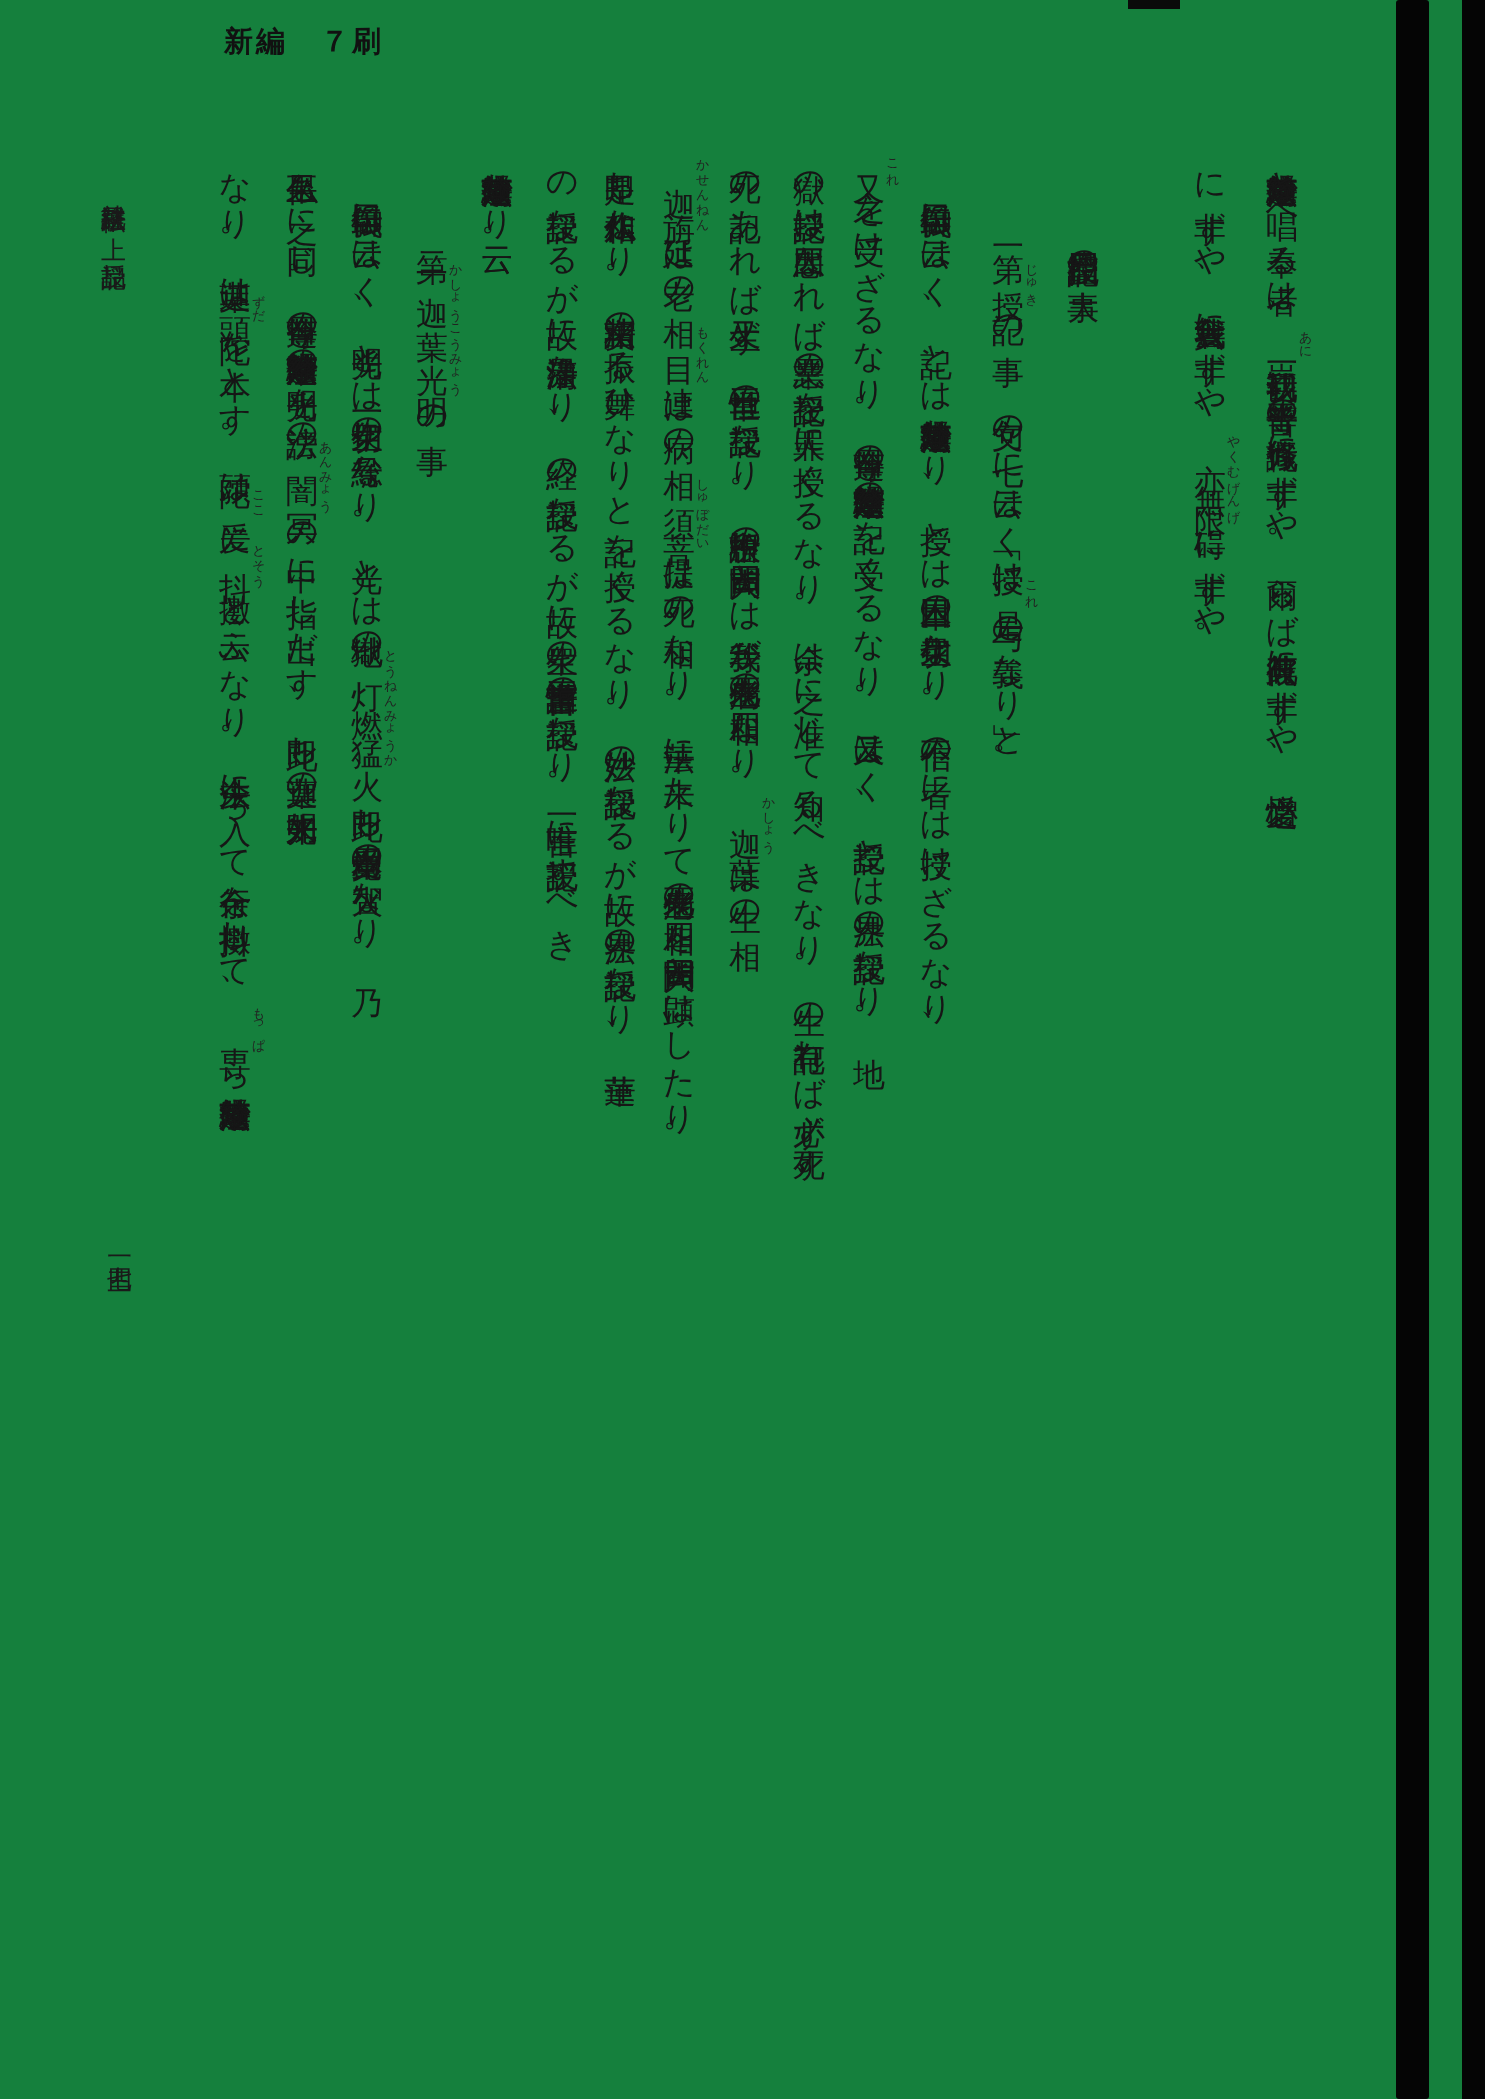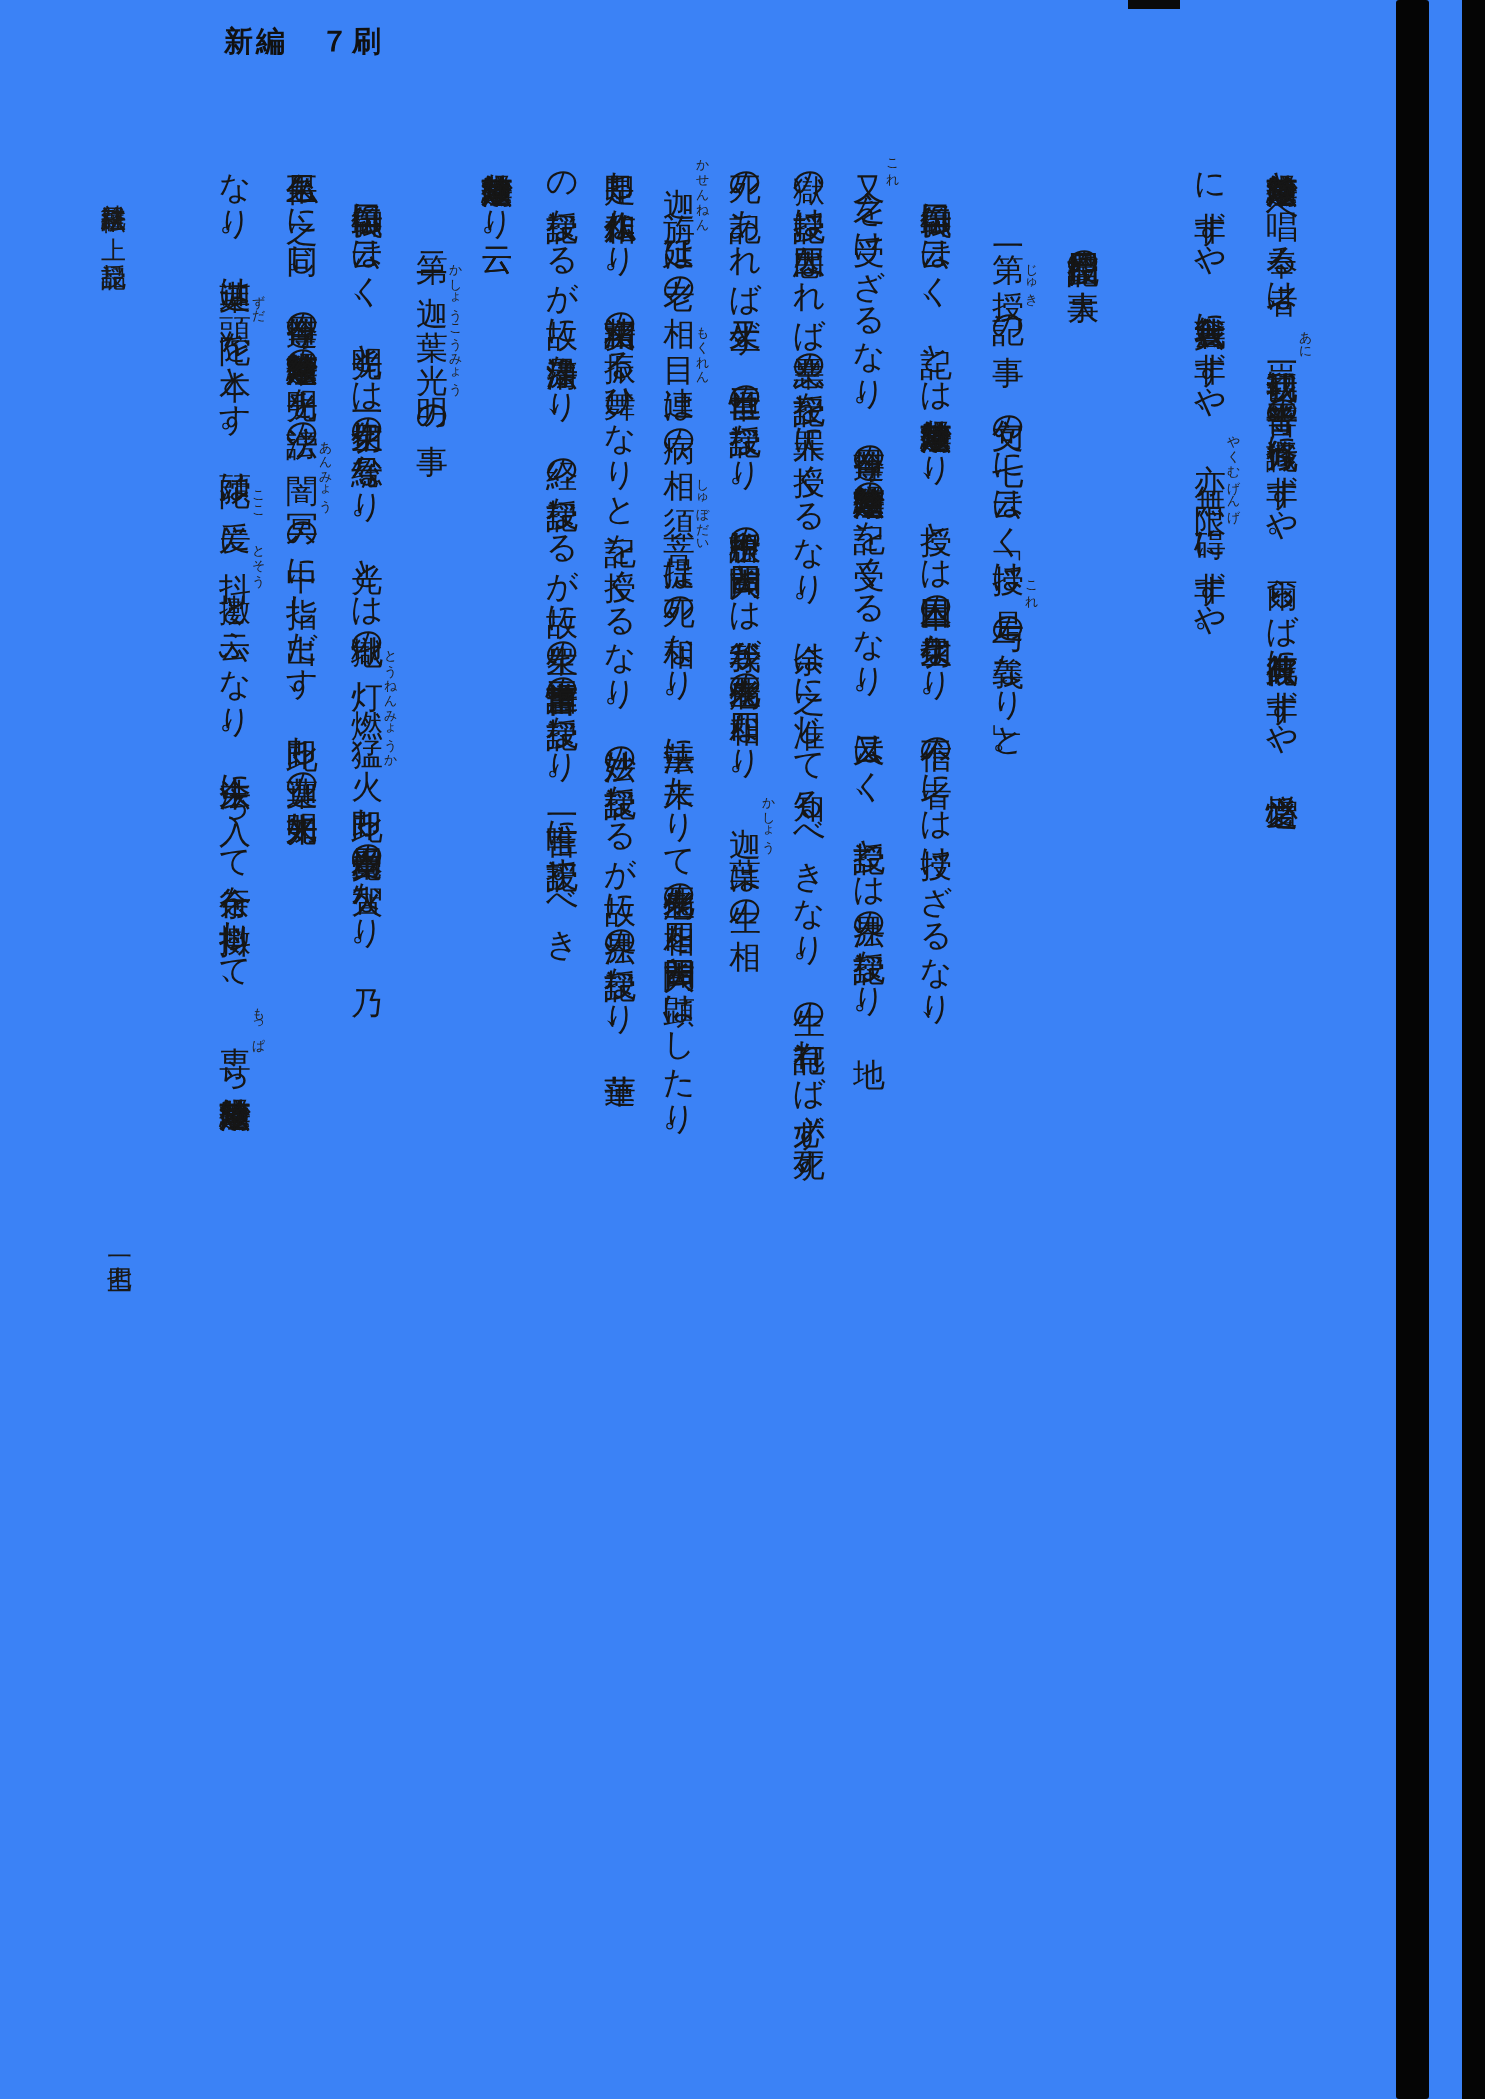--- a/index.html
+++ b/index.html
@@ -1,21 +1,21 @@
 <!DOCTYPE html>
 <html lang="ja"><head>
 <meta charset="utf-8">
 <style>
   html,body{margin:0;padding:0;}
   body{
     width:1485px;height:2099px;position:relative;overflow:hidden;
     background:#ffffff;
     font-family:"DejaVu Serif","Liberation Serif",serif;
   }
-  .page{position:absolute;inset:0;background:#3b82f6;}
+  .page{position:absolute;inset:0;background:#15803d;}
   
   .band{position:absolute;top:0;height:2099px;background:#050505;}
   .band.outer{left:1462px;width:23px;}
   .band.inner{left:1396px;width:33px;border-radius:3px;}
   .topmark{position:absolute;left:1128px;top:0;width:52px;height:9px;background:#0a0a0a;}
   
   .header{
     position:absolute;left:224px;top:22px;
     font-family:"Liberation Sans","DejaVu Sans",sans-serif;
     font-weight:bold;font-size:29px;color:#111;letter-spacing:3px;

